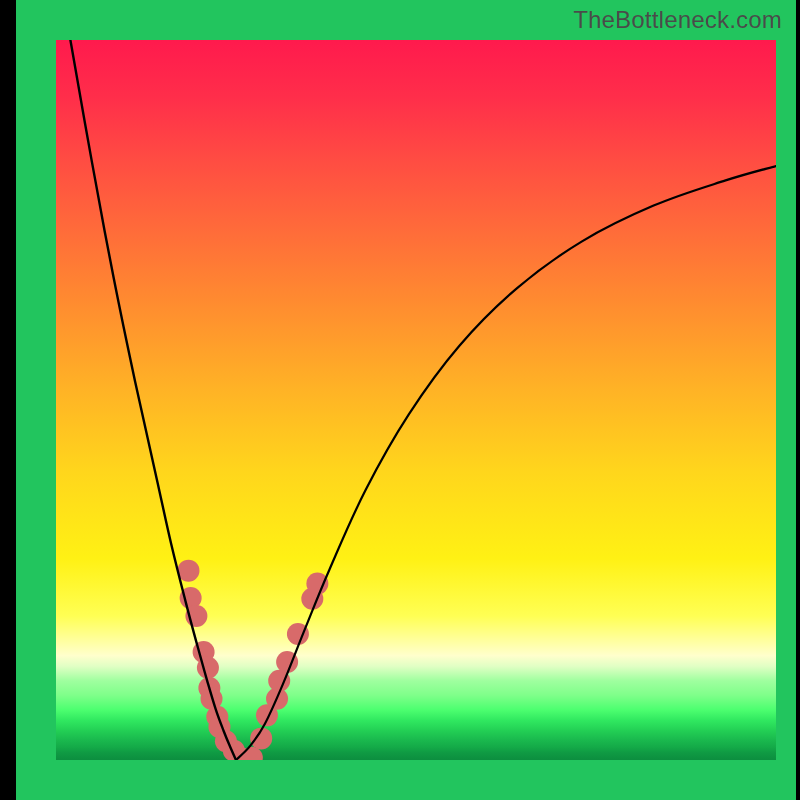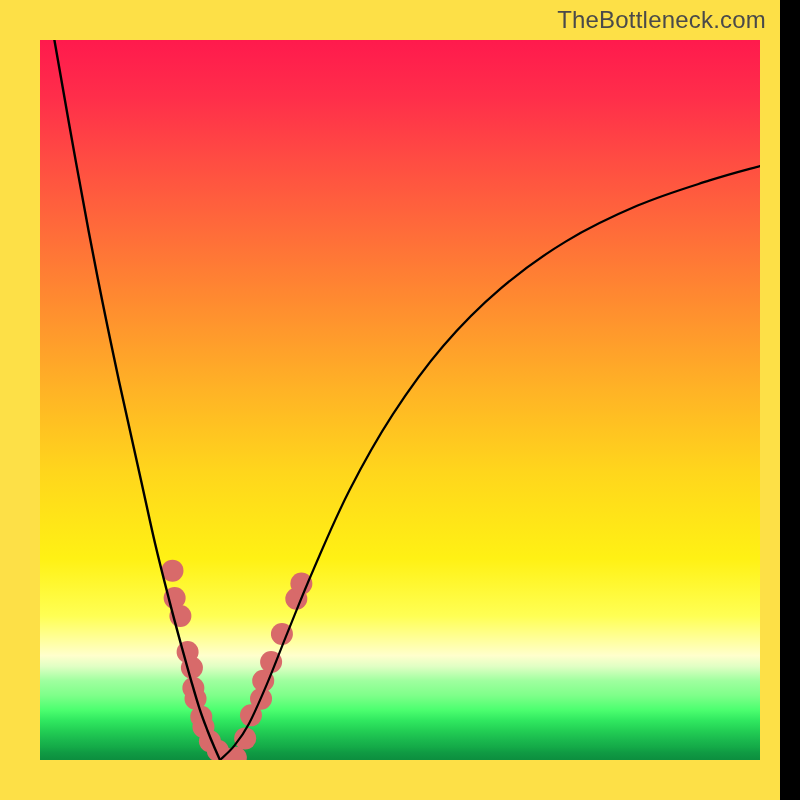--- a/index.html
+++ b/index.html
@@ -7,24 +7,24 @@
     padding: 0;
     width: 800px;
     height: 800px;
     overflow: hidden;
     background: #000;
     font-family: Arial, Helvetica, sans-serif;
   }
   .frame {
     position: absolute;
     top: 0;
-    left: 0;
+    left: 16px;
     width: 780px;
     height: 800px;
-    background: #fde047;
+    background: #22c55e;
   }
   .plot {
     position: absolute;
     top: 40px;
     left: 40px;
     width: 720px;
     height: 720px;
     background: linear-gradient(
       to bottom,
       #ff1a4d 0%,

